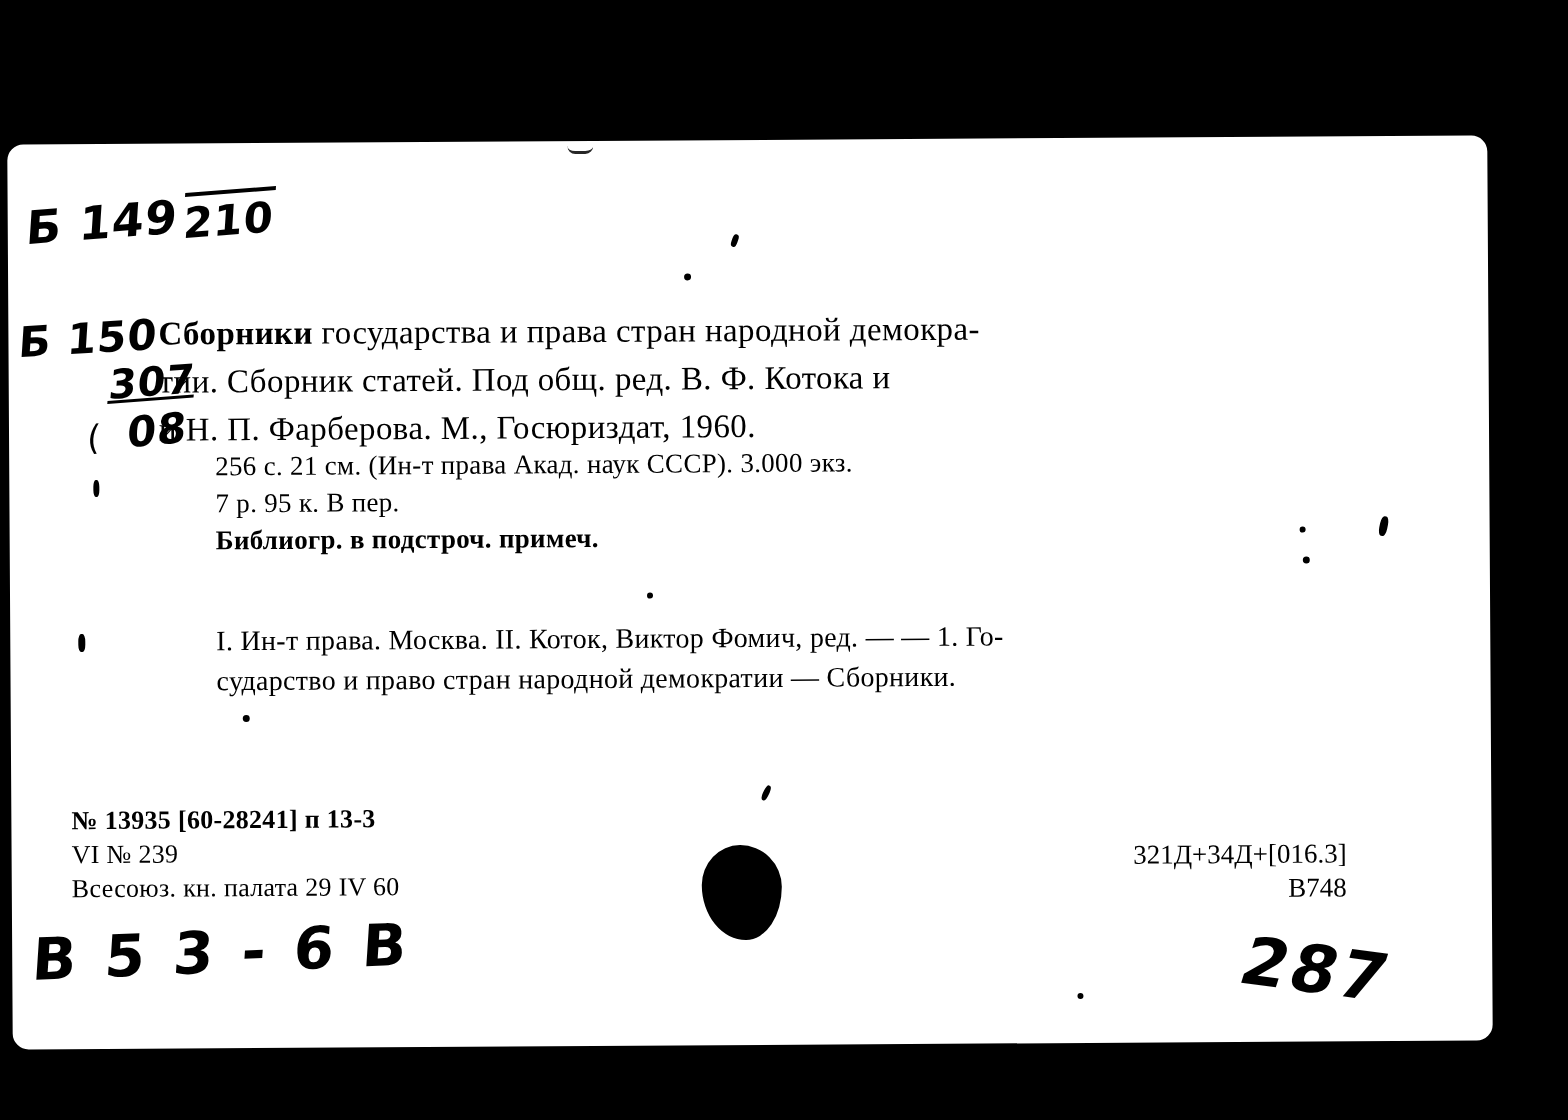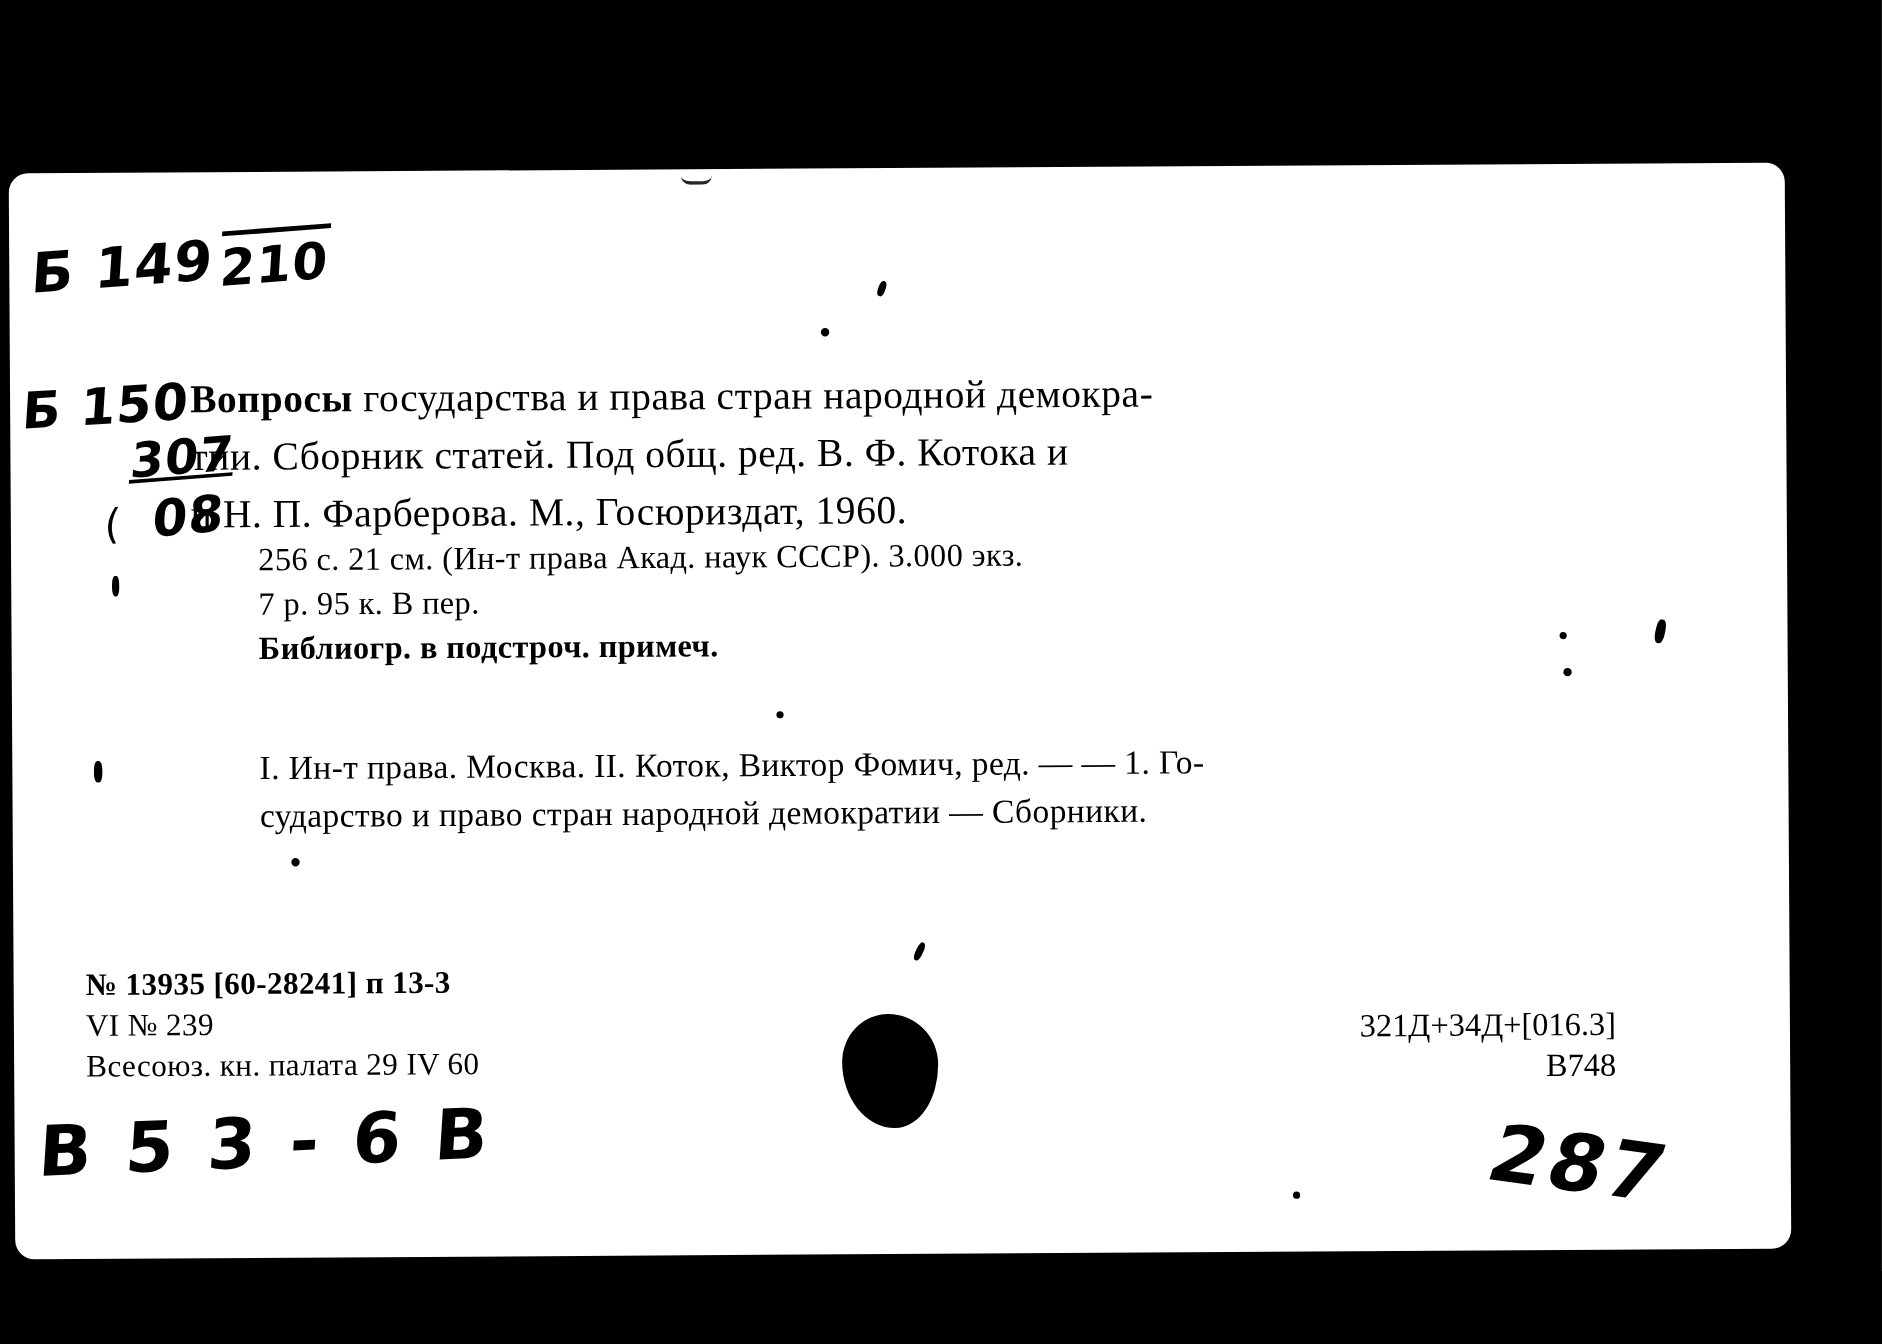--- a/index.html
+++ b/index.html
@@ -201,21 +201,21 @@
       <div class="hand hand-left1">Б 150</div>
       <div class="hand hand-left2">307</div>
       <div class="hand hand-left3">
         <span class="tick">(</span><span>08</span>
       </div>
 
       <div class="hand hand-bottom-left">В 5 3 - 6 В</div>
       <div class="hand hand-bottom-right">287</div>
 
       <div class="typed title-block">
-        <div class="l1"><span>Вопросы</span><span class="rest"> государства и права стран народной демокра-</span></div>
+        <div class="l1"><span>Сборники</span><span class="rest"> государства и права стран народной демокра-</span></div>
         <div>тии. Сборник статей. Под   общ.  ред.   В.  Ф.  Котока и</div>
         <div>и Н. П. Фарберова.       М., Госюриздат, 1960.</div>
       </div>
 
       <div class="typed detail-block">
         <div>256 с.     21 см.      (Ин-т права Акад.  наук СССР).   3.000 экз.</div>
         <div>7 р.  95 к.  В пер.</div>
         <div class="bold">Библиогр. в подстроч. примеч.</div>
       </div>
 

